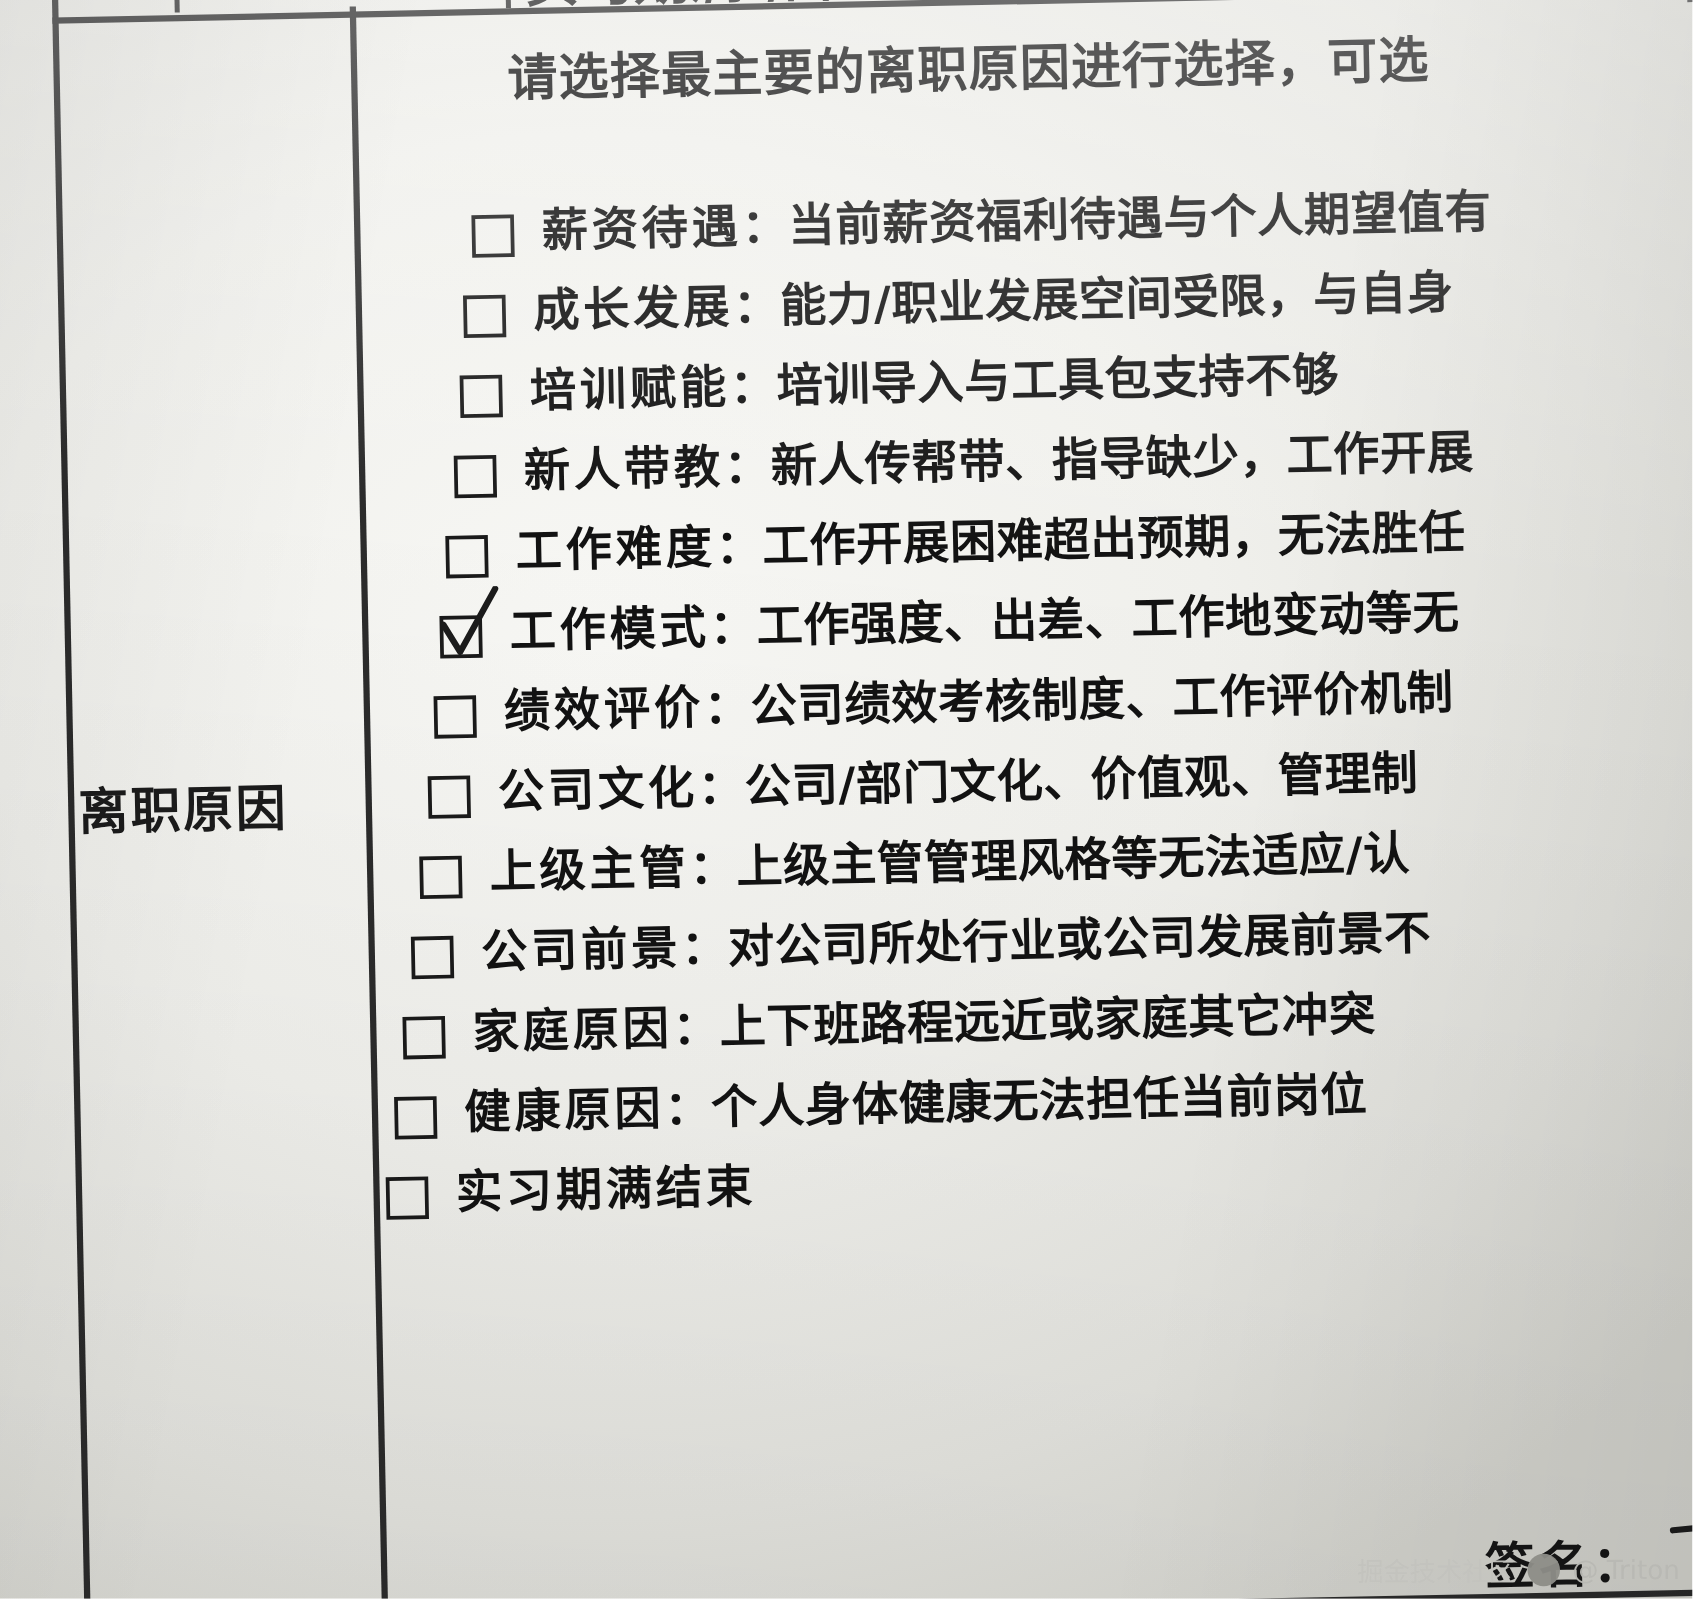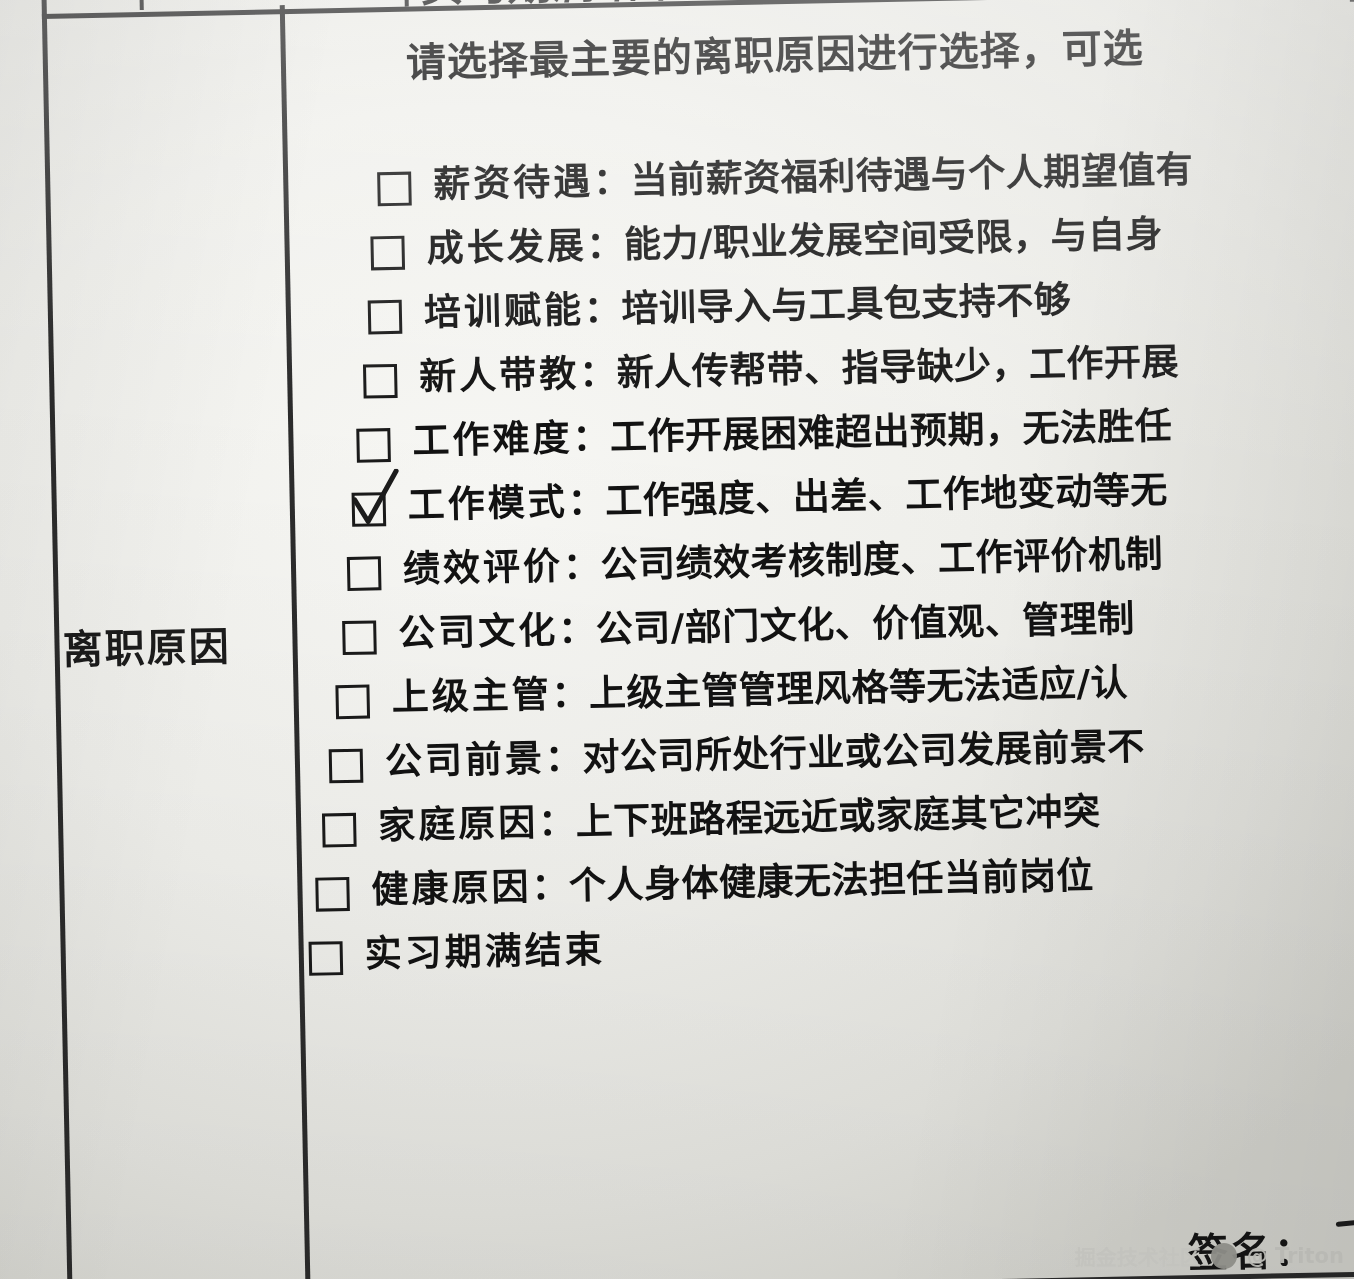--- a/index.html
+++ b/index.html
@@ -140,21 +140,21 @@
   
   #watermark {
     position: absolute;
     right: 10px;
     bottom: 8px;
     display: flex;
     align-items: center;
     gap: 10px;
     color: #b9b9b4;
     font-size: 21px;
-    font-weight: 700;
+    font-weight: 400;
     white-space: nowrap;
     opacity: 0.95;
   }
   #wm-left { color: #c3c3be; }
   #wm-avatar {
     width: 26px;
     height: 26px;
     border-radius: 50%;
     background: #8e8e88;
     display: inline-block;

